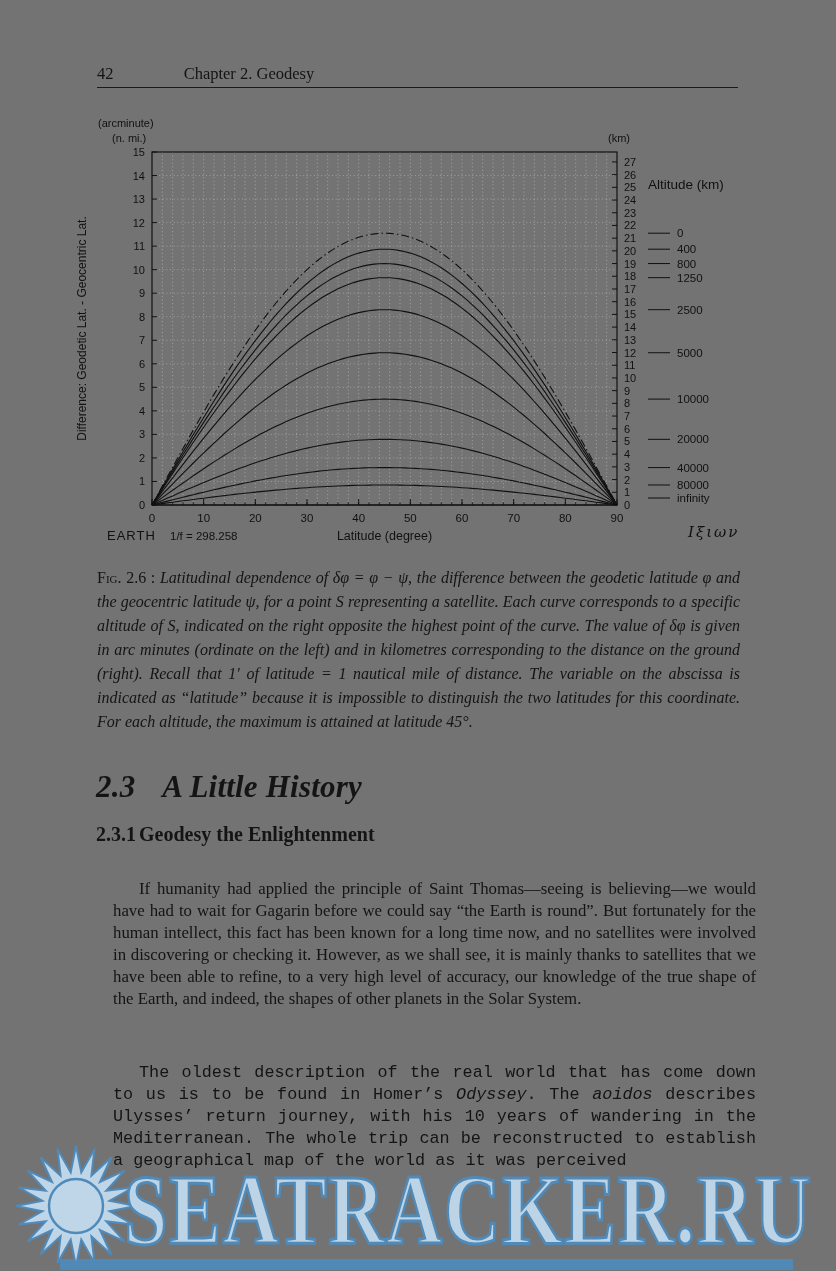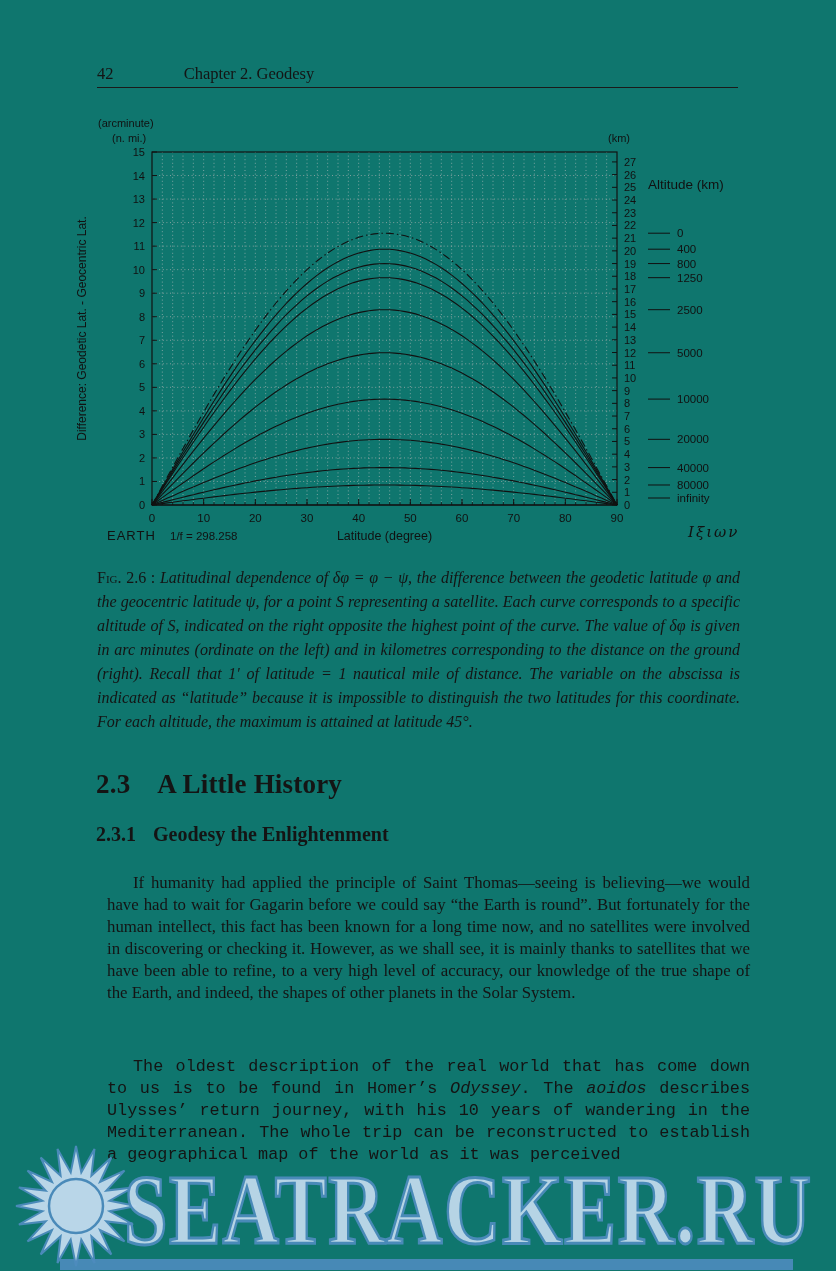--- a/index.html
+++ b/index.html
@@ -1,35 +1,35 @@
 <!DOCTYPE html>
 <html><head>
 <meta charset="utf-8">
 <style>
   * { box-sizing: border-box; }
   html, body { margin: 0; padding: 0; background: #ffffff; }
   .page {
-    position: relative; width: 836px; height: 1271px; background: #0f766e;
+    position: relative; width: 836px; height: 1271px; background: #737373;
     overflow: hidden; font-family: "Liberation Serif", "DejaVu Serif", serif; color: #141414;
   }
   .running-head { position: absolute; left: 97px; top: 64px; font-size: 16.5px; }
   .chap { margin-left: 66px; }
   .header-rule { position: absolute; left: 97px; top: 87px; width: 641px; border-top: 1.4px solid #1a1a1a; }
   .chart { position: absolute; left: 70px; top: 110px; }
   .caption {
     position: absolute; left: 97px; top: 566px; width: 643px; margin: 0;
     font-size: 16px; line-height: 24px; text-align: justify; font-style: italic;
   }
   .cap-label { font-style: normal; font-variant: small-caps; }
-  .sec { position: absolute; left: 96px; top: 769px; margin: 0; font-size: 27px; font-weight: bold; letter-spacing: .2px; }
+  .sec { position: absolute; left: 96px; top: 769px; margin: 0; font-size: 31px; font-weight: bold; letter-spacing: .2px; font-style: italic; }
   .sec-num { margin-right: 27px; }
   .subsec { position: absolute; left: 96px; top: 823px; margin: 0; font-size: 20px; font-weight: bold; }
-  .subsec-num { margin-right: 17px; }
+  .subsec-num { margin-right: 3px; }
   .body-par {
-    position: absolute; left: 97px; width: 643px; margin: 10px;
+    position: absolute; left: 97px; width: 643px; margin: 16px;
     font-size: 16.8px; line-height: 21.9px; text-align: justify; text-indent: 26px;
   }
   #para1 { top: 862px; }
   #para2 { top: 1046px; font-family: Liberation Mono, monospace; }
   .em { font-style: italic; }
   .wm-text {
     position: absolute; left: 124px; top: 1160px; z-index: 6;
     font-family: "Liberation Serif", serif; font-weight: bold; font-size: 100px; line-height: 1;
     letter-spacing: 2px; transform: scaleX(0.78); transform-origin: left top; opacity: 0.93;
     white-space: nowrap;

